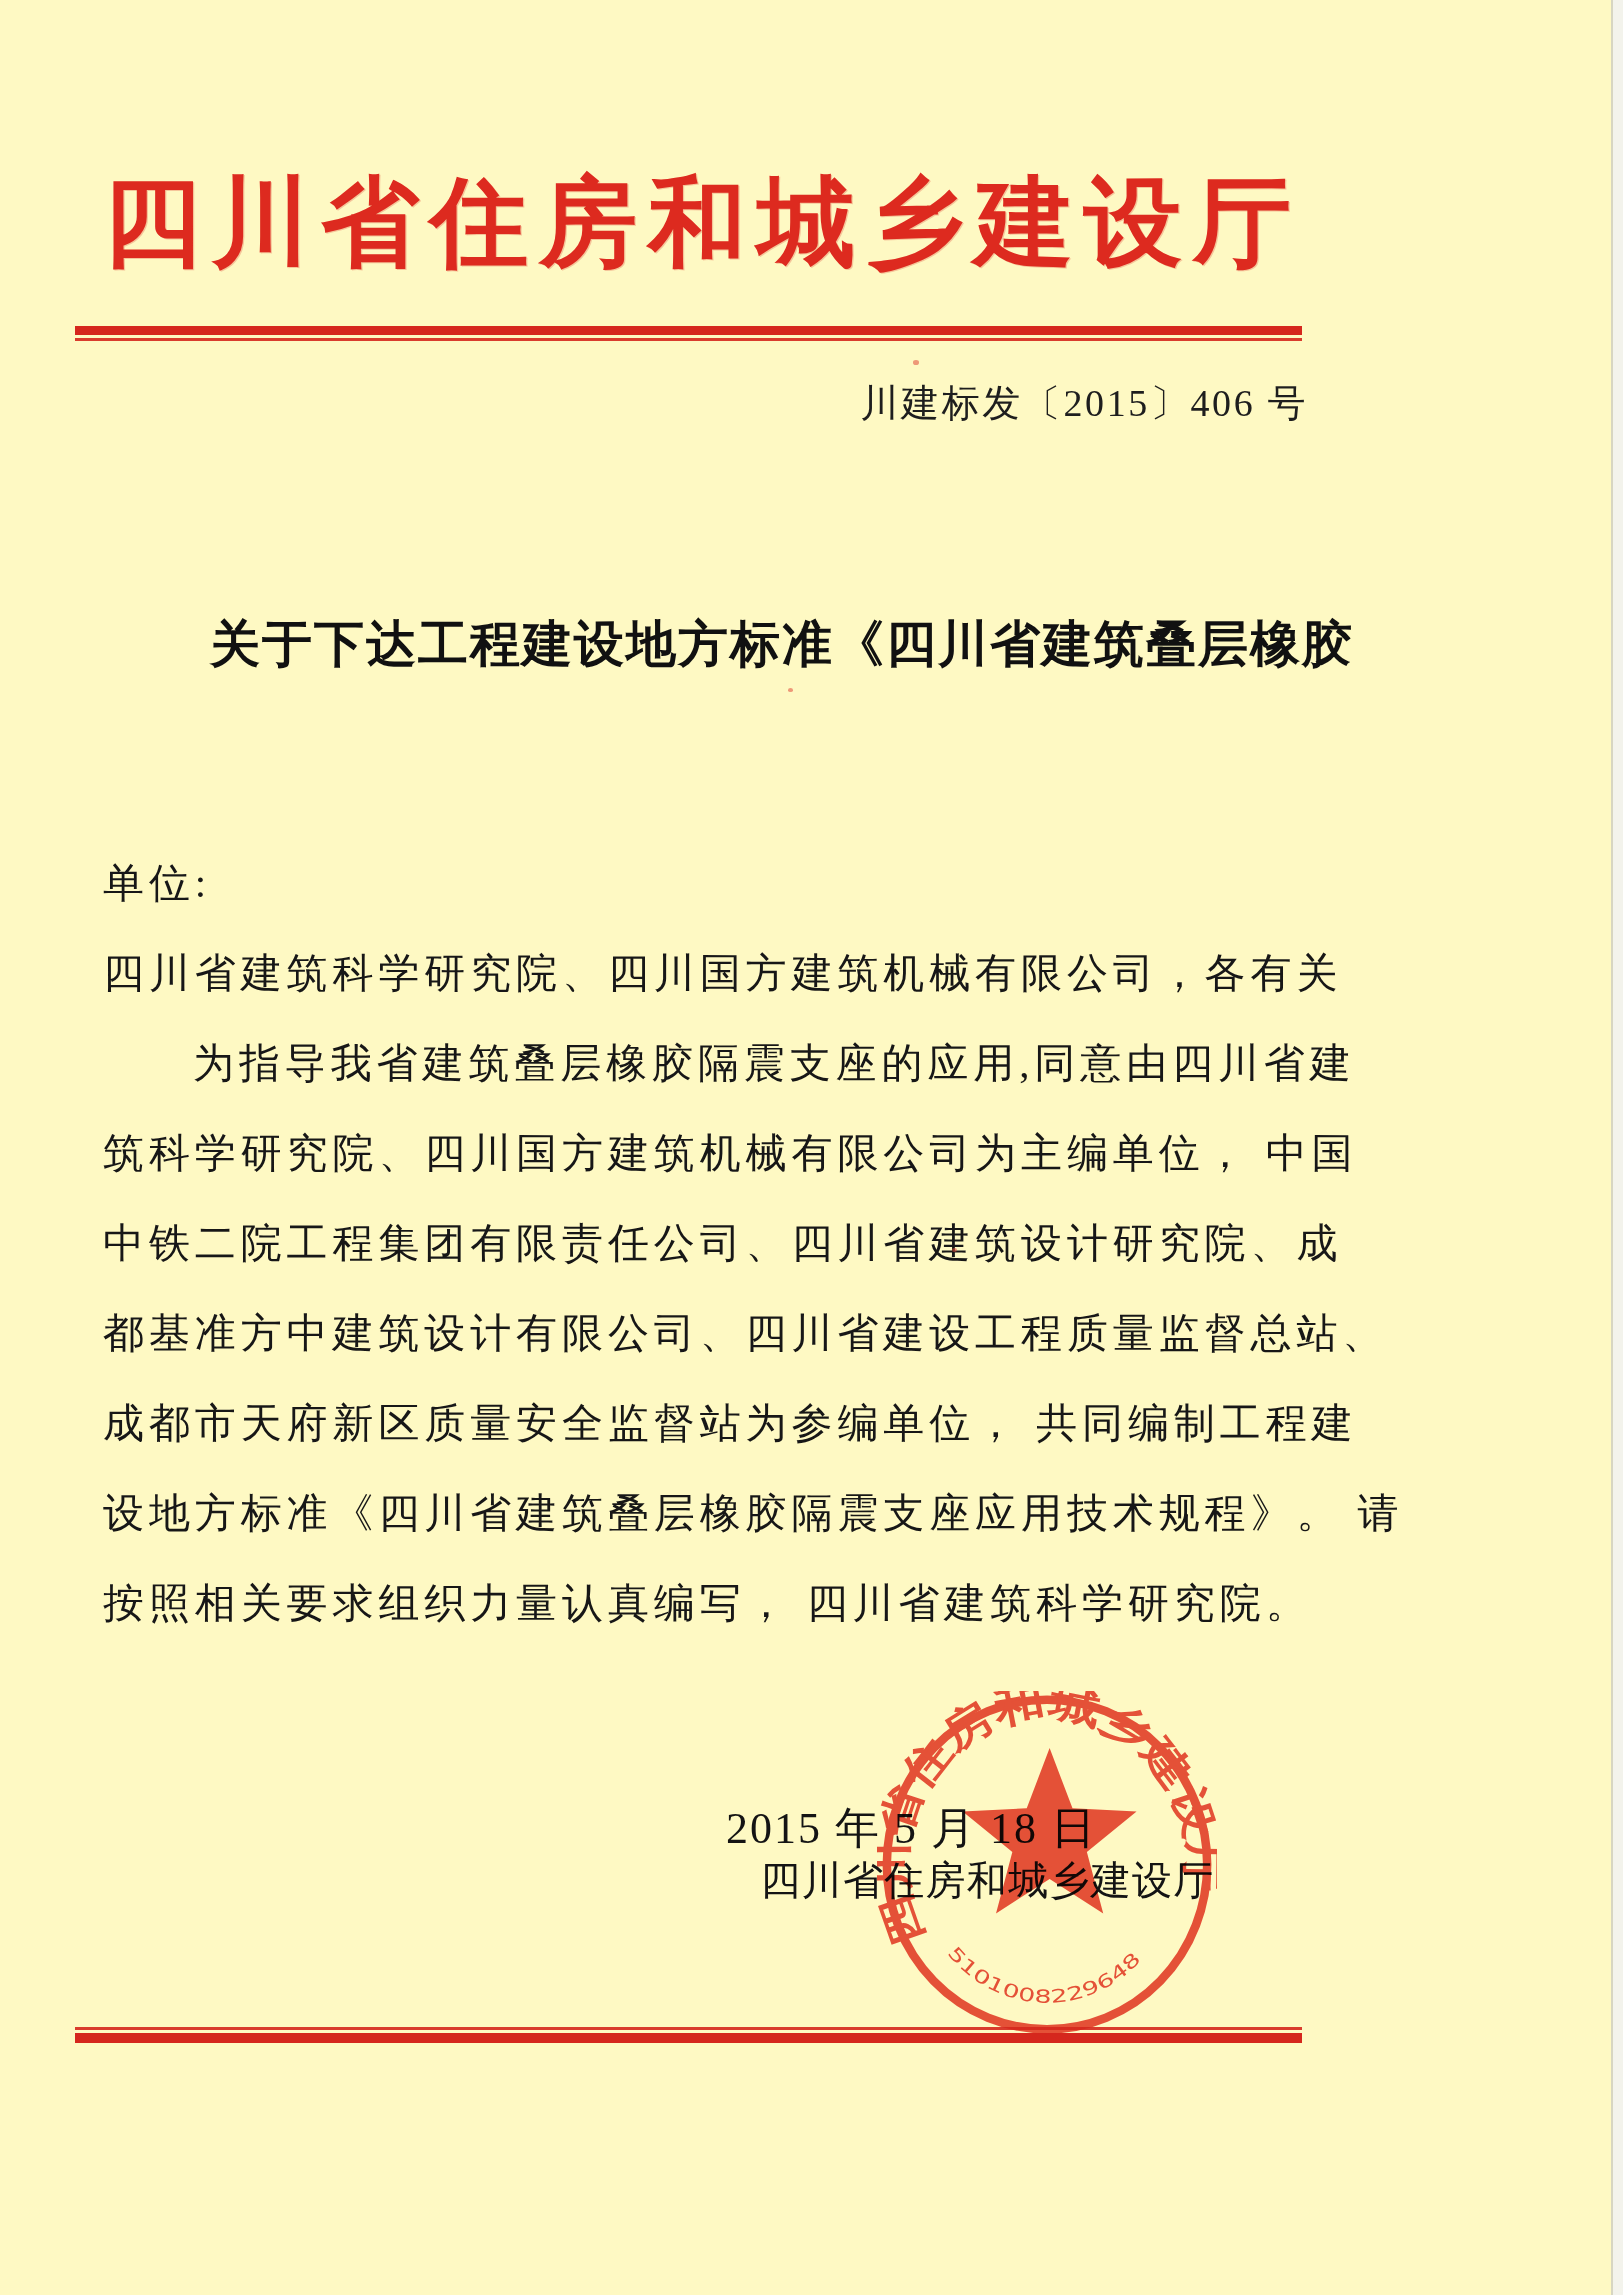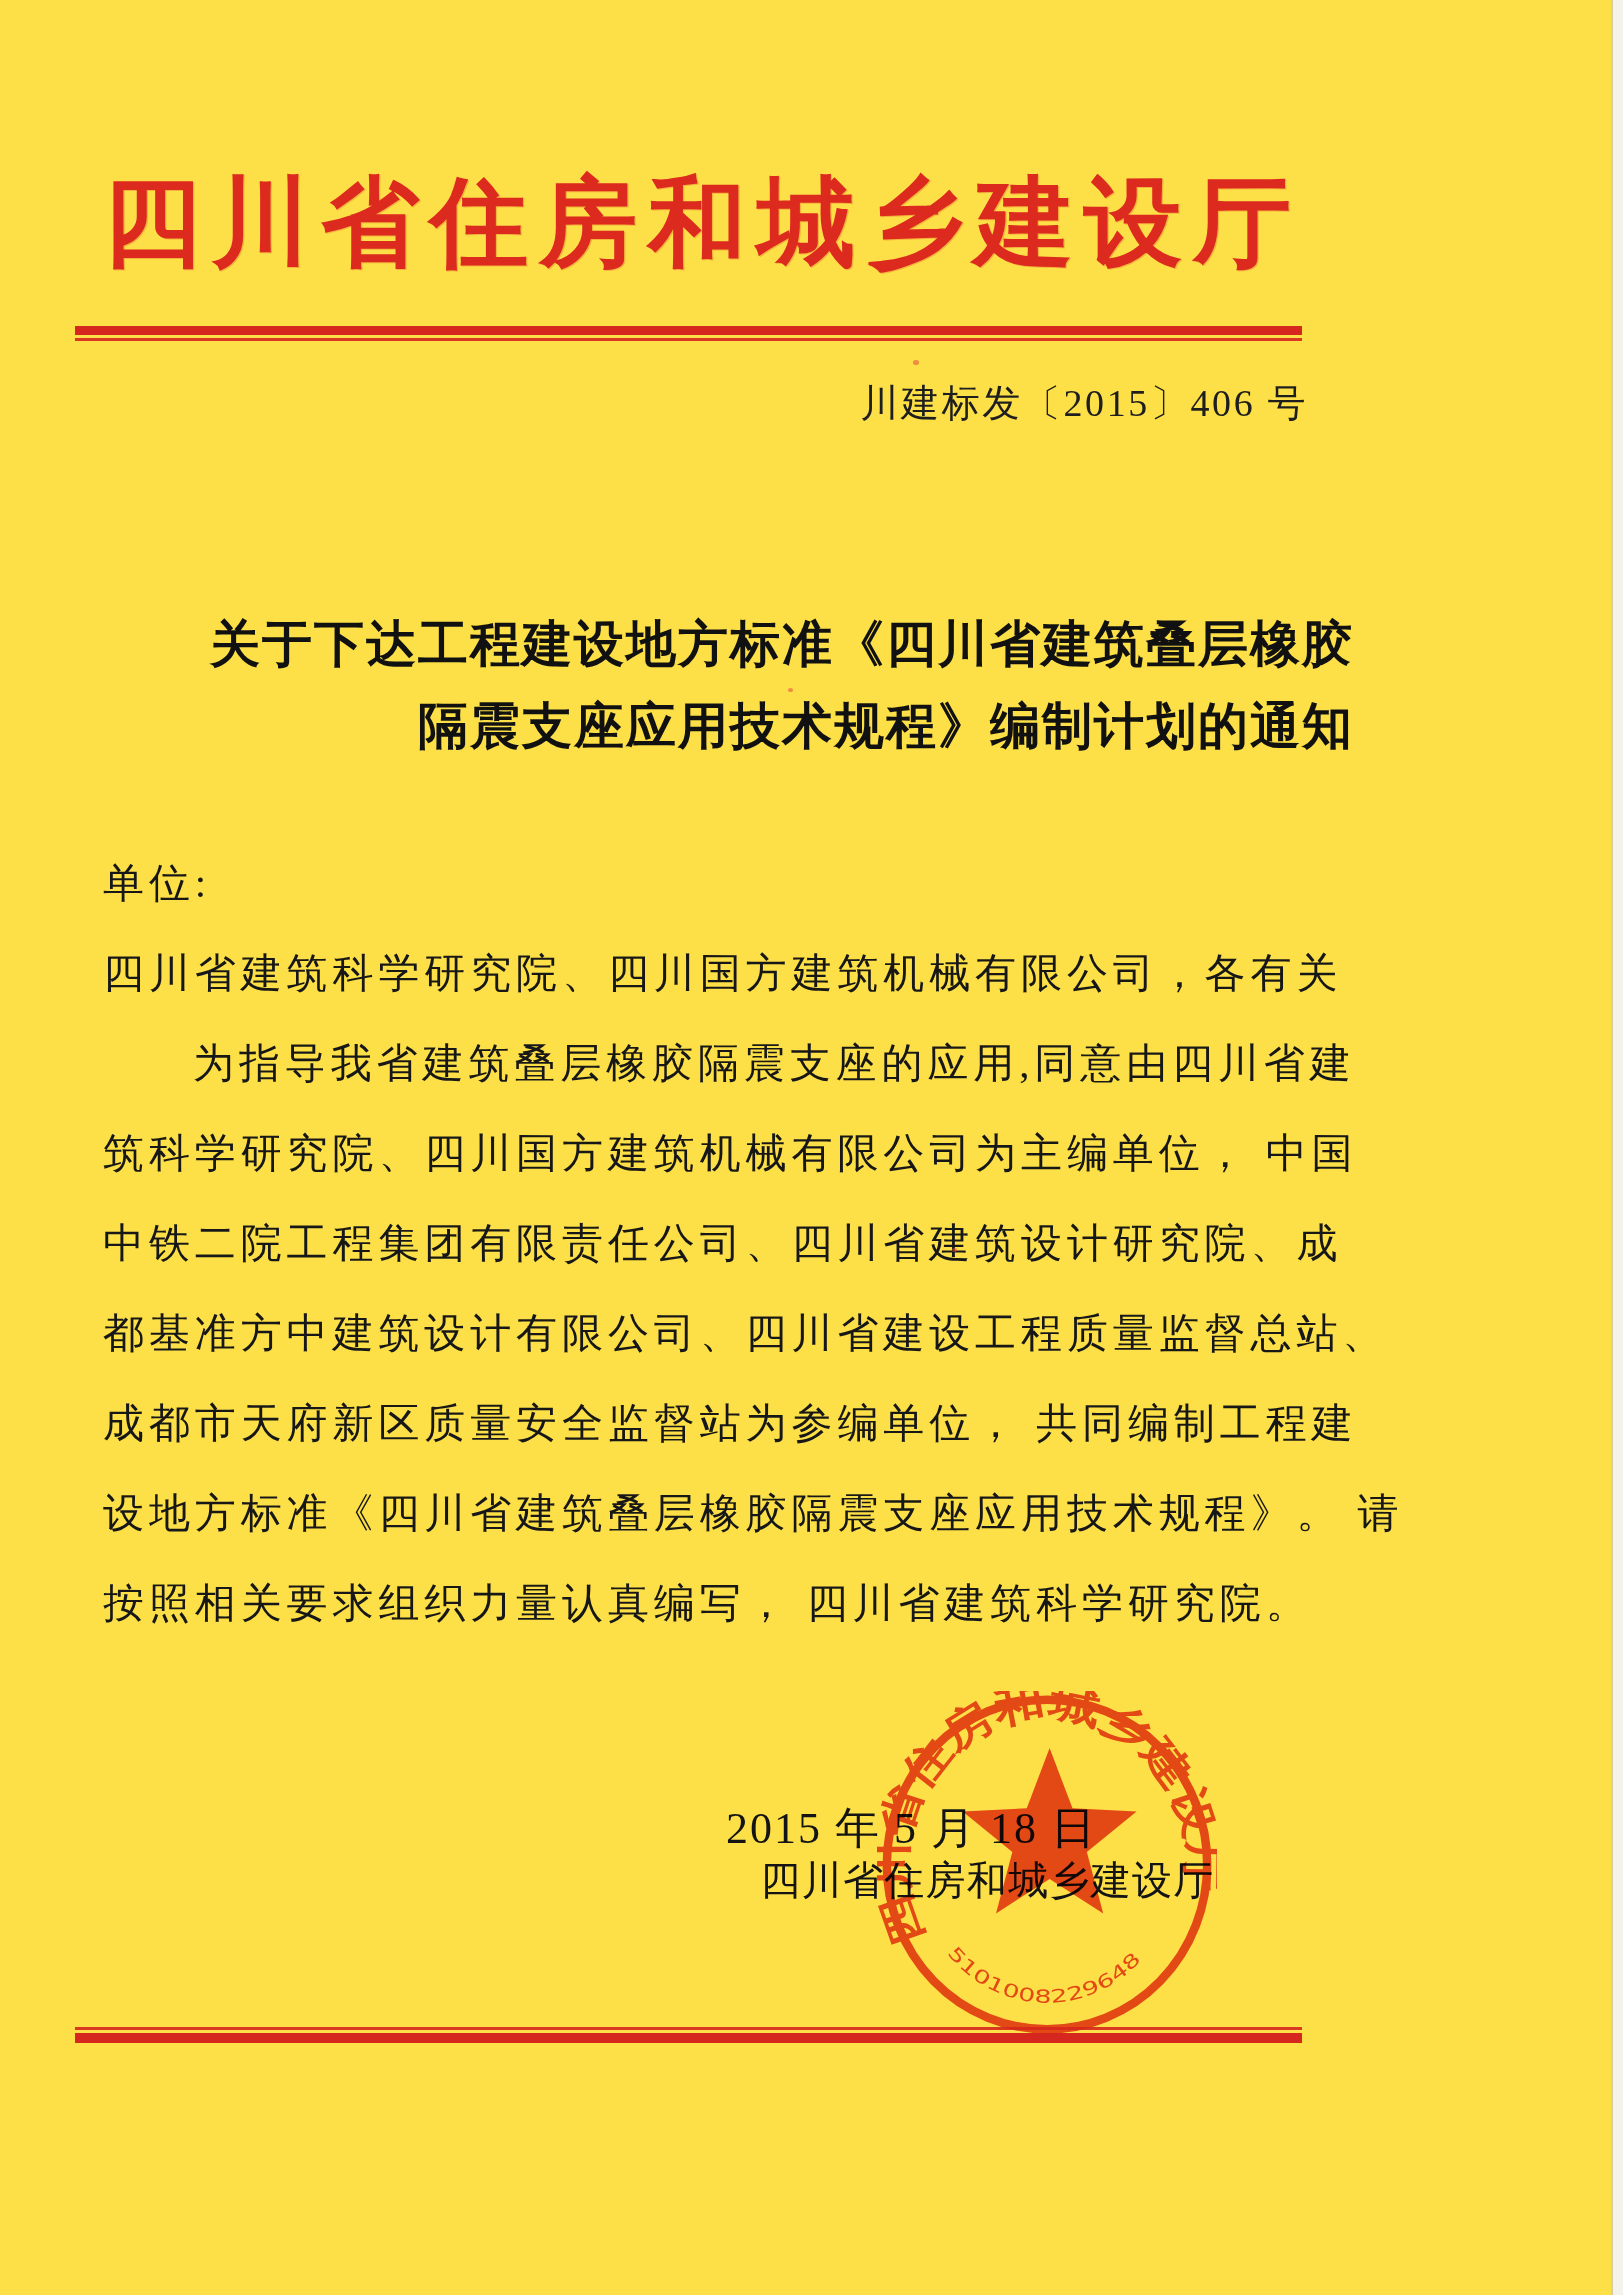--- a/index.html
+++ b/index.html
@@ -5,21 +5,21 @@
   html, body { margin: 0; padding: 0; }
   body {
     width: 1623px; height: 2295px;
     background: #ffffff;
     font-family: "Liberation Serif", "DejaVu Serif", serif;
     overflow: hidden;
   }
   .page {
     position: absolute; left: 0; top: 0;
     width: 1623px; height: 2295px;
-    background: #fde047;
+    background: #fef9c3;
   }
   
   .scan-edge-line {
     position: absolute; top: 0; right: 10.5px;
     width: 2px; height: 2295px;
     background: #c9c9c2; opacity: .75;
   }
   .scan-edge-strip {
     position: absolute; top: 0; right: 0;
     width: 10.5px; height: 2295px;
@@ -95,21 +95,20 @@
 
   <div class="agency-header">四川省住房和城乡建设厅</div>
 
   <div class="rule rule-red-thick-top"></div>
   <div class="rule rule-red-thin-top"></div>
 
   <div class="doc-number">川建标发〔2015〕406 号</div>
 
   <div class="notice-title">
     <div>关于下达工程建设地方标准《四川省建筑叠层橡胶</div>
-    <div>隔震支座应用技术规程》编制计划的通知</div>
   </div>
 
   <div class="body-block">
     <div class="body-line">单位:</div>
     <div class="body-line">四川省建筑科学研究院、四川国方建筑机械有限公司，各有关</div>
     <div class="body-line indent">为指导我省建筑叠层橡胶隔震支座的应用,同意由四川省建</div>
     <div class="body-line">筑科学研究院、四川国方建筑机械有限公司为主编单位， 中国</div>
     <div class="body-line">中铁二院工程集团有限责任公司、四川省建筑设计研究院、成</div>
     <div class="body-line">都基准方中建筑设计有限公司、四川省建设工程质量监督总站、</div>
     <div class="body-line">成都市天府新区质量安全监督站为参编单位， 共同编制工程建</div>

